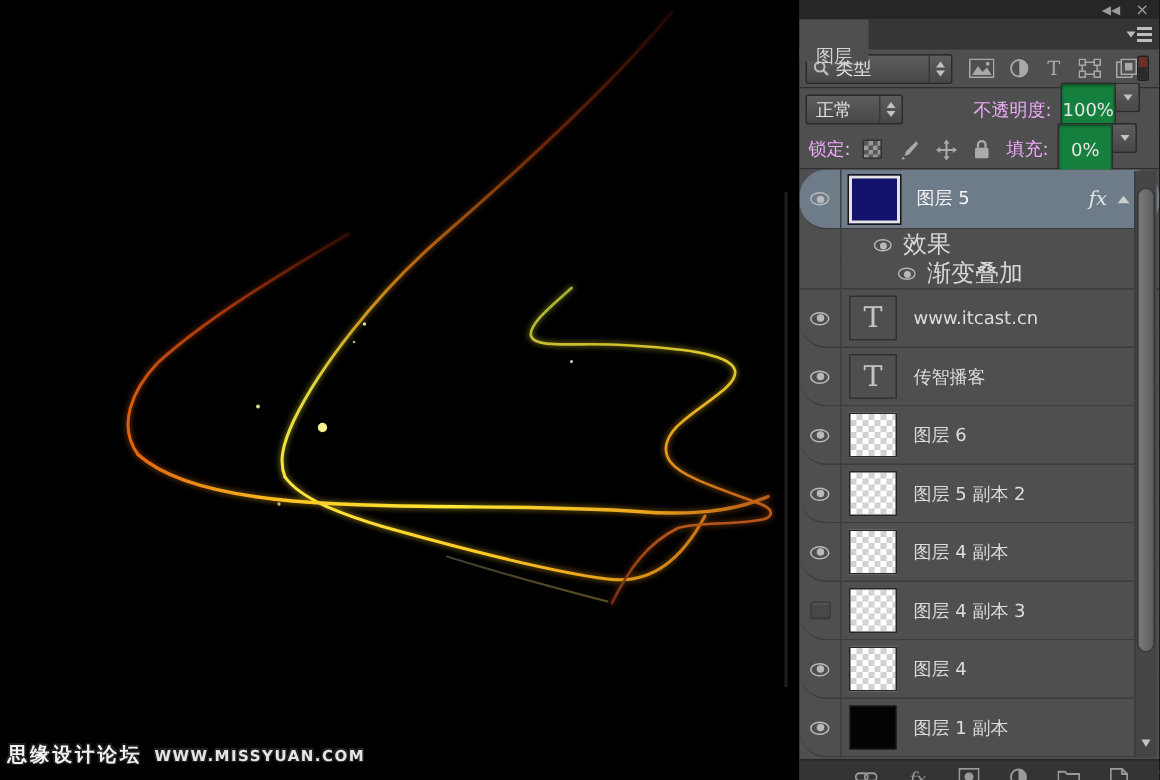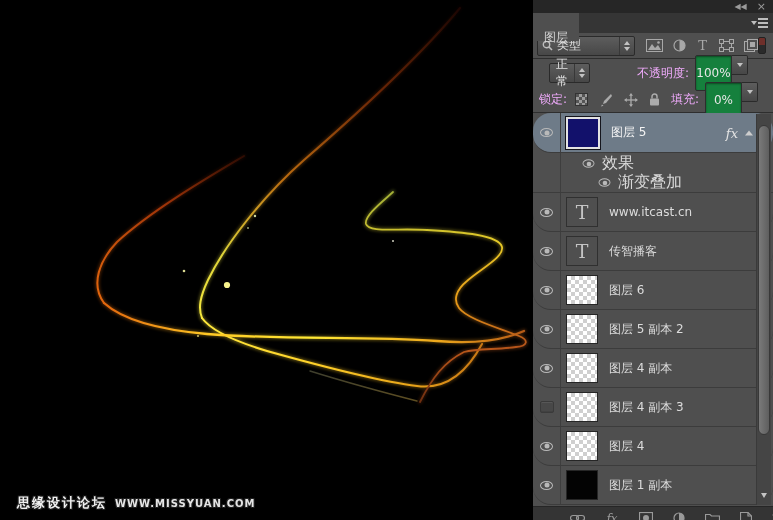--- a/index.html
+++ b/index.html
@@ -1,21 +1,21 @@
 <!DOCTYPE html>
 <html><head>
 <meta charset="utf-8">
 <style>
   html,body{margin:0;padding:0;background:#1a1a1a;}
   *{box-sizing:border-box;}
   .screen{position:relative;width:773px;height:520px;overflow:hidden;background:#000;
     font-family:"DejaVu Sans","Liberation Sans",sans-serif;-webkit-font-smoothing:antialiased;}
 
   
-  .canvas{position:absolute;left:12px;top:0;width:533px;height:520px;background:#000;overflow:hidden;}
+  .canvas{position:absolute;left:0;top:0;width:533px;height:520px;background:#000;overflow:hidden;}
   .watermark{position:absolute;left:5px;bottom:8px;display:flex;align-items:baseline;gap:8px;opacity:.95;}
   .wm-cn{font-size:13px;font-weight:bold;color:#fdfdfd;letter-spacing:2px;
     text-shadow:1px 1px 0 #222,-1px -1px 0 #222,1px -1px 0 #222,-1px 1px 0 #222;}
   .wm-url{font-size:10px;font-weight:bold;color:#f2f2f2;letter-spacing:1px;
     text-shadow:1px 1px 0 #222,-1px -1px 0 #222,1px -1px 0 #222,-1px 1px 0 #222;}
 
   
   .panel{position:absolute;left:533px;top:0;width:240px;height:520px;background:#4f4f4f;color:#d6d6d6;}
   .chrome{height:13px;background:#262626;display:flex;justify-content:flex-end;align-items:center;gap:10px;padding-right:7px;}
   .chrome .ic{color:#9a9a9a;font-size:8px;line-height:8px;cursor:pointer;}
@@ -34,21 +34,21 @@
   .dd-kind{width:102px;padding-left:4px;gap:4px;}
   .dd-label{font-size:12px;color:#e2e2e2;flex:1;}
   .spin{width:15px;align-self:stretch;border-left:1px solid #383838;display:flex;flex-direction:column;align-items:center;justify-content:center;gap:2px;}
   .tri-u{width:0;height:0;border-left:3px solid transparent;border-right:3px solid transparent;border-bottom:4px solid #c2c2c2;}
   .tri-d{width:0;height:0;border-left:3px solid transparent;border-right:3px solid transparent;border-top:4px solid #c2c2c2;}
   .ficons{display:flex;align-items:center;gap:10px;margin-left:11px;}
   .ficons svg{display:block;}
   .ftoggle{margin-left:auto;margin-right:3px;width:8px;height:17px;border:1px solid #222;border-radius:2px;
     background:linear-gradient(#6e2f2a 0 45%,#2a2a2a 45% 100%);cursor:pointer;}
 
-  .blend-row{height:28px;padding:0 16px;gap:47px;}
+  .blend-row{height:28px;padding:0 4px;gap:47px;}
   .dd-blend{width:110px;padding-left:6px;}
   .lbl{font-size:12px;color:#f0abfc;white-space:nowrap;}
   .valbox{width:37px;height:36px;background:#15803d;border:1px solid #2d2d2d;border-radius:2px 0 0 2px;
     box-shadow:inset 0 1px 2px rgba(0,0,0,.45);display:flex;align-items:center;justify-content:center;
     font-size:12px;color:#e6e6e6;}
   .valbtn{width:16px;height:20px;border:1px solid #2a2a2a;border-left:none;border-radius:0 2px 2px 0;
     background:linear-gradient(#5d5d5d,#474747);display:flex;align-items:center;justify-content:center;cursor:pointer;}
   .rgroup{margin-left:auto;display:flex;align-items:center;gap:6px;margin-right:9px;}
 
   .lock-row{height:26px;padding:0 6px;border-bottom:1px solid #2e2e2e;}

